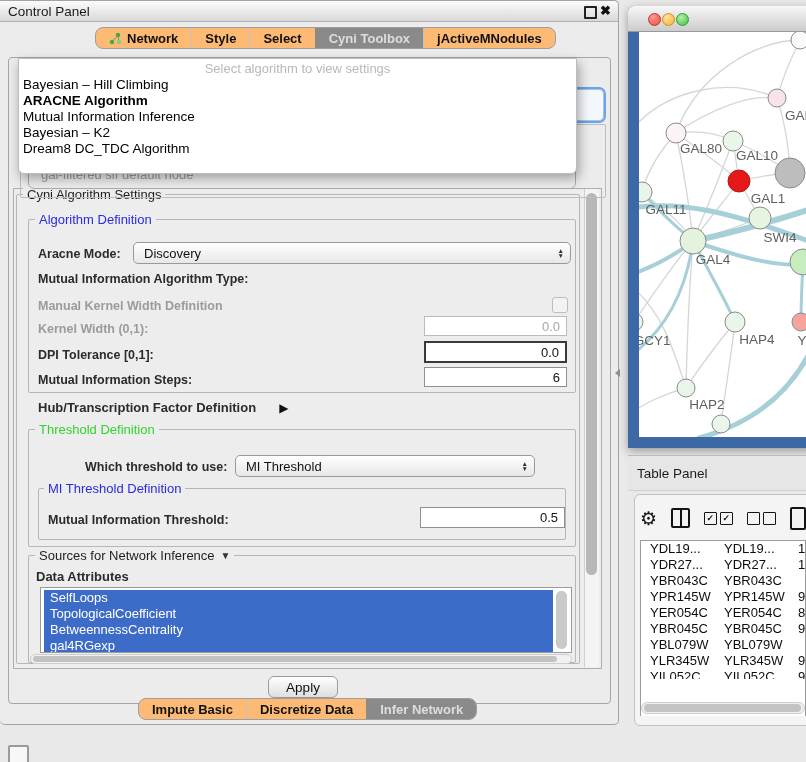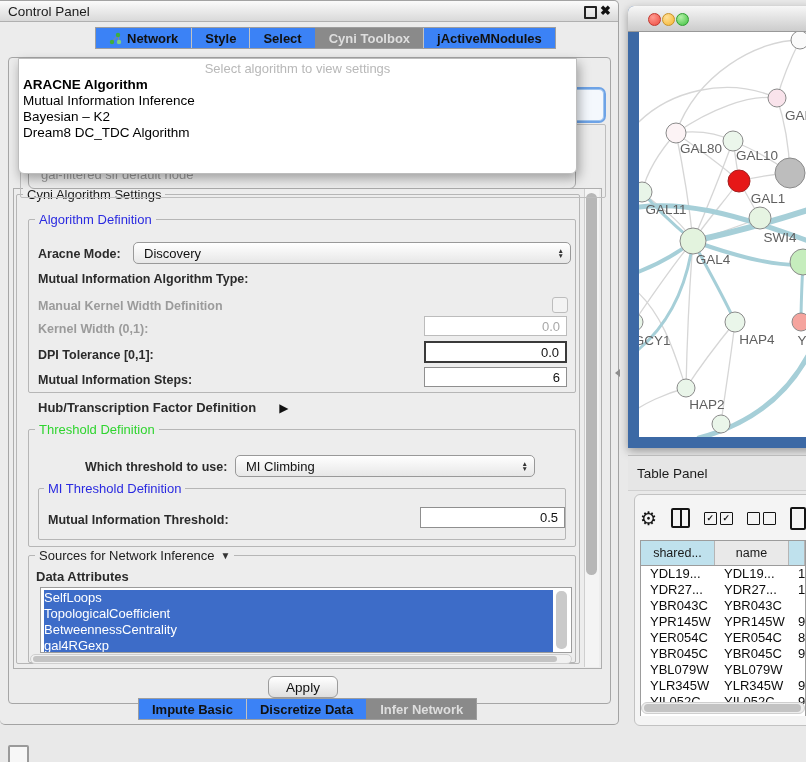--- a/index.html
+++ b/index.html
@@ -7,21 +7,21 @@
   .abs{position:absolute}
   
   .cpanel{left:0;top:10;width:619px;height:725px;background:#ececec;border:1px solid #a3a3a3;
     border-left:none;border-radius:0 5px 5px 5px;box-sizing:border-box}
   .cp-titlebar{left:0;top:0;width:100%;height:21px;background:linear-gradient(#fbfbfb,#d9d9d9);
     border-bottom:1px solid #b0b0b0;border-radius:0 5px 0 0;box-sizing:border-box}
   .cp-title{left:8px;top:0;height:21px;line-height:21px;font-size:13.5px;color:#1c1c1c}
   .cp-restore{left:584px;top:5px;width:9px;height:9px;border:2px solid #222;border-radius:1px}
   .cp-close{left:600px;top:2px;font-size:13px;font-weight:bold;color:#111}
   
-  .seg-bar{display:flex;background:#3b82f6;border:1px solid #9e9e9e;border-radius:0;overflow:hidden;height:22px;box-sizing:border-box}
+  .seg-bar{display:flex;background:#fdba74;border:1px solid #9e9e9e;border-radius:8px;overflow:hidden;height:22px;box-sizing:border-box}
   .seg{display:flex;align-items:center;justify-content:center;font-size:13px;font-weight:600;color:#111;
     padding:0 13px;border-left:1px solid #c2c2c2;white-space:nowrap}
   .seg:first-child{border-left:none}
   .seg.sel{background:#8a8a8a;color:#dedede;border-left:1px solid #8a8a8a}
   
   .inner-panel{left:8px;top:56px;width:603px;height:647px;border:1px solid #a6a6a6;border-radius:4px;background:#ececec;box-sizing:border-box}
   
   .hid-group{left:20px;top:123px;width:584px;height:72px;border:1px solid #bdbdbd;border-radius:2px;z-index:4}
   .hid-combo-focus{left:430px;top:86px;width:172px;height:32px;border:2px solid #6ea3e6;border-radius:7px;
     box-shadow:0 0 0 1px #9ec4ef inset;background:#f4f8fd;z-index:5}
@@ -47,21 +47,21 @@
     display:flex;align-items:center;font-size:13px;color:#111;padding:0 6px 0 10px;height:22px;box-sizing:border-box}
   .combo .arrows{margin-left:auto;display:flex;flex-direction:column;font-size:6.5px;line-height:5px;color:#333}
   .tfield{background:#fff;border:1px solid #8f8f8f;font-size:13px;color:#111;display:flex;align-items:center;
     justify-content:flex-end;padding:0 6px;box-sizing:border-box}
   .tfield.dis{border-color:#bcbcbc;color:#a8a8a8}
   .tfield.foc{border:2px solid #3a3a3a}
   .checkbox{width:14px;height:14px;border:1px solid #bdbdbd;border-radius:3px;background:#f3f3f3}
   .tri-right{font-size:12px;color:#111}
   .tri-down{font-size:10px;color:#333}
   .attr-list{background:#fff;border:1px solid #9b9b9b;box-sizing:border-box;overflow:hidden}
-  .attr-item{height:16px;line-height:16px;font-size:13px;color:#fff;padding-left:0;margin-left:3px;box-sizing:border-box}
+  .attr-item{height:16px;line-height:16px;font-size:13px;color:#fff;padding-left:6px;margin-left:3px;box-sizing:border-box}
   .list-vthumb{width:11px;border-radius:5px;background:#cacaca}
   .hscroll{background:#f1f1f1;border:1px solid #cfcfcf;border-radius:6px;box-sizing:border-box}
   .hthumb{position:absolute;left:2px;top:1px;bottom:1px;width:97%;background:#c3c3c3;border-radius:5px}
   .btn{display:flex;align-items:center;justify-content:center;background:linear-gradient(#ffffff,#dedede);
     border:1px solid #9b9b9b;border-radius:6px;font-size:13.5px;color:#111;box-sizing:border-box}
   
   .netwin{left:628px;top:6px;width:190px;height:442px;border-radius:6px 6px 0 0;
     box-shadow:0 3px 10px rgba(0,0,0,.35);background:#3c69a5}
   .net-titlebar{left:0;top:0;width:100%;height:26px;background:linear-gradient(#f7f7f7,#cccccc);
     border-radius:6px 6px 0 0;border-bottom:1px solid #999;box-sizing:border-box}
@@ -142,20 +142,21 @@
 
   <div class="abs hid-combo-focus"></div>
   <div class="abs hid-group"></div>
   <div class="abs hid-combo">
     <span>gal-filtered sif default node</span>
   </div>
 
   <div class="abs dropdown">
     <div class="abs dd-placeholder">Select algorithm to view settings</div>
     <div class="abs dd-items" id="algo-items">
+        <div class="dd-item">Bayesian – Hill Climbing</div>
         <div class="dd-item bold">ARACNE Algorithm</div>
         <div class="dd-item">Mutual Information Inference</div>
         <div class="dd-item">Bayesian – K2</div>
         <div class="dd-item">Dream8 DC_TDC Algorithm</div>
       </div>
   </div>
 
   <div class="abs scrollpane"></div>
   <div class="abs vtrack"></div>
   <div class="abs vthumb"></div>
@@ -194,21 +195,21 @@
   <div class="abs" style="left:38px;top:399px;display:flex;align-items:center;gap:23px">
     <span class="lbl" style="font-size:13px">Hub/Transcription Factor Definition</span>
     <span class="tri-right">▶</span>
   </div>
 
   <div class="abs groupbox" style="left:28px;top:428px;width:548px;height:118px">
     <div class="legend" style="left:6px;top:-8px;color:#2fd42f">Threshold Definition</div>
   </div>
   <div class="abs lbl" style="left:85px;top:459px">Which threshold to use:</div>
   <div class="abs combo" style="left:235px;top:454px;width:300px">
-    <span>MI Climbing</span>
+    <span>MI Threshold</span>
     <span class="arrows">
         <span>▲</span>
         <span>▼</span>
       </span>
   </div>
   <div class="abs groupbox" style="left:38px;top:487px;width:528px;height:52px">
     <div class="legend" style="left:5px;top:-8px;color:#2a2ae0">MI Threshold Definition</div>
   </div>
   <div class="abs lbl" style="left:48px;top:512px">Mutual Information Threshold:</div>
   <div class="abs tfield" style="left:420px;top:506px;width:145px;height:21px">
@@ -335,25 +336,20 @@
       <span class="cb">✓</span>
       <span class="cb">✓</span>
     </span>
   <span class="cbpair">
       <span class="cb"></span>
       <span class="cb"></span>
     </span>
   <span class="icon-doc"></span>
 </div>
 <div class="abs tbl">
-  <div class="tbl-head" id="table-header">
-      <div class="th" style="width: 74px;">shared...</div>
-      <div class="th gray" style="width: 74px;">name</div>
-      <div class="th" style="width: 38px; flex: 1 1 0%;"></div>
-    </div>
   <div class="tbl-rows" id="table-rows">
       <div class="trow">
         <div class="td" style="width: 74px;">YDL19...</div>
         <div class="td" style="width: 74px;">YDL19...</div>
         <div class="td" style="width: 38px; flex: 1 1 0%;">13</div>
       </div>
       <div class="trow">
         <div class="td" style="width: 74px;">YDR27...</div>
         <div class="td" style="width: 74px;">YDR27...</div>
         <div class="td" style="width: 38px; flex: 1 1 0%;">12</div>

